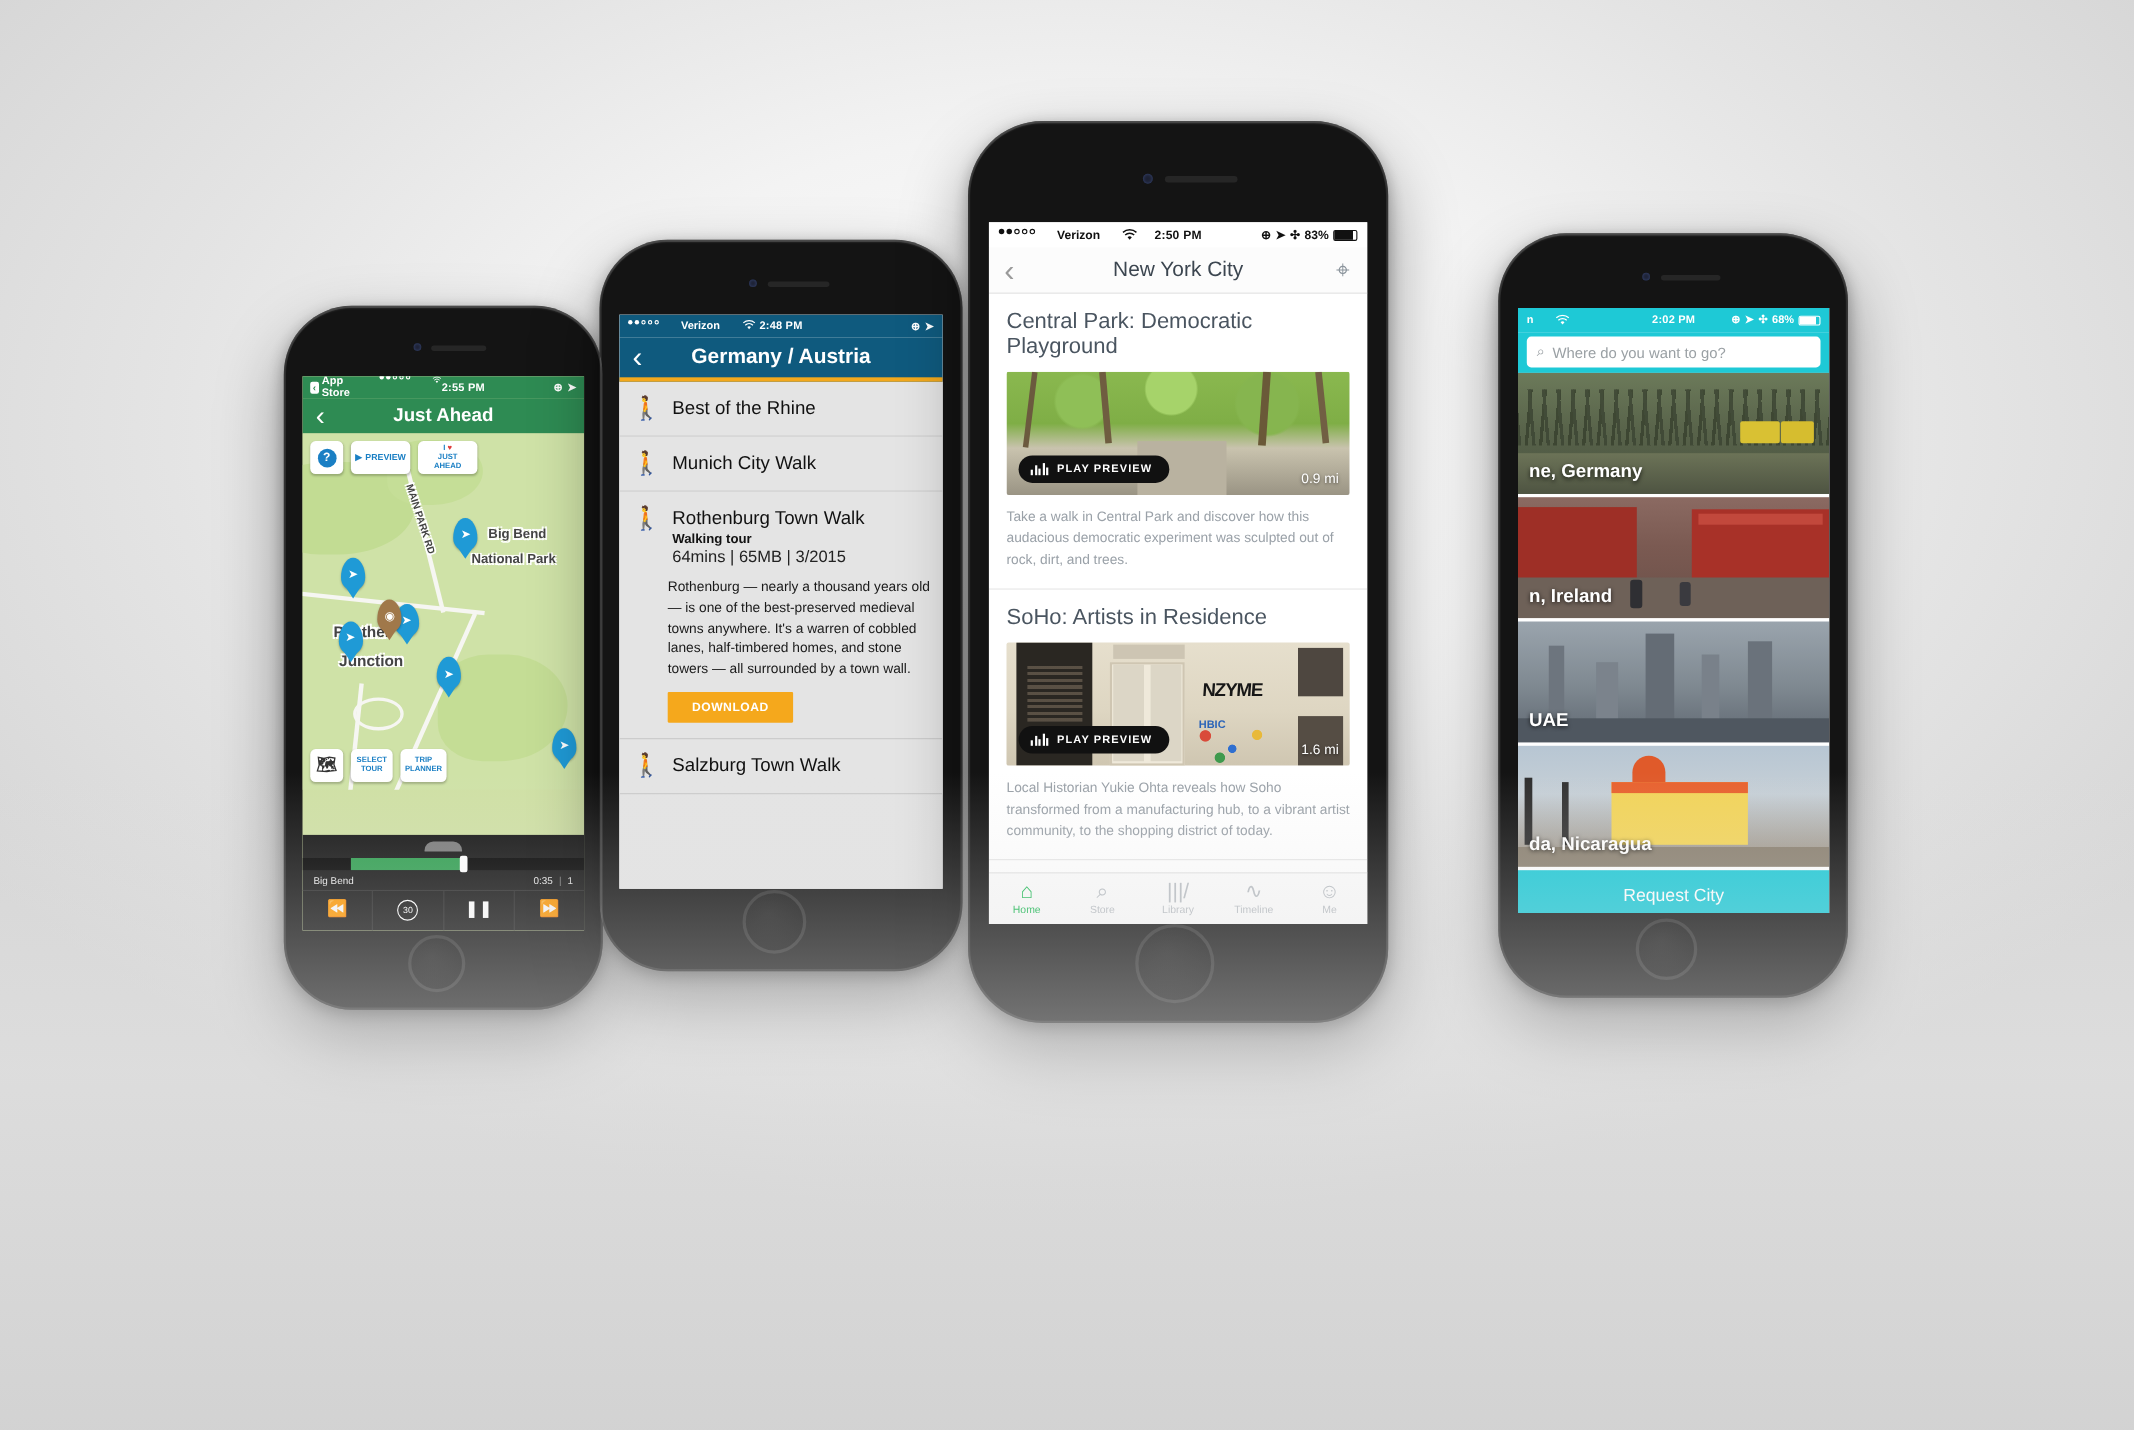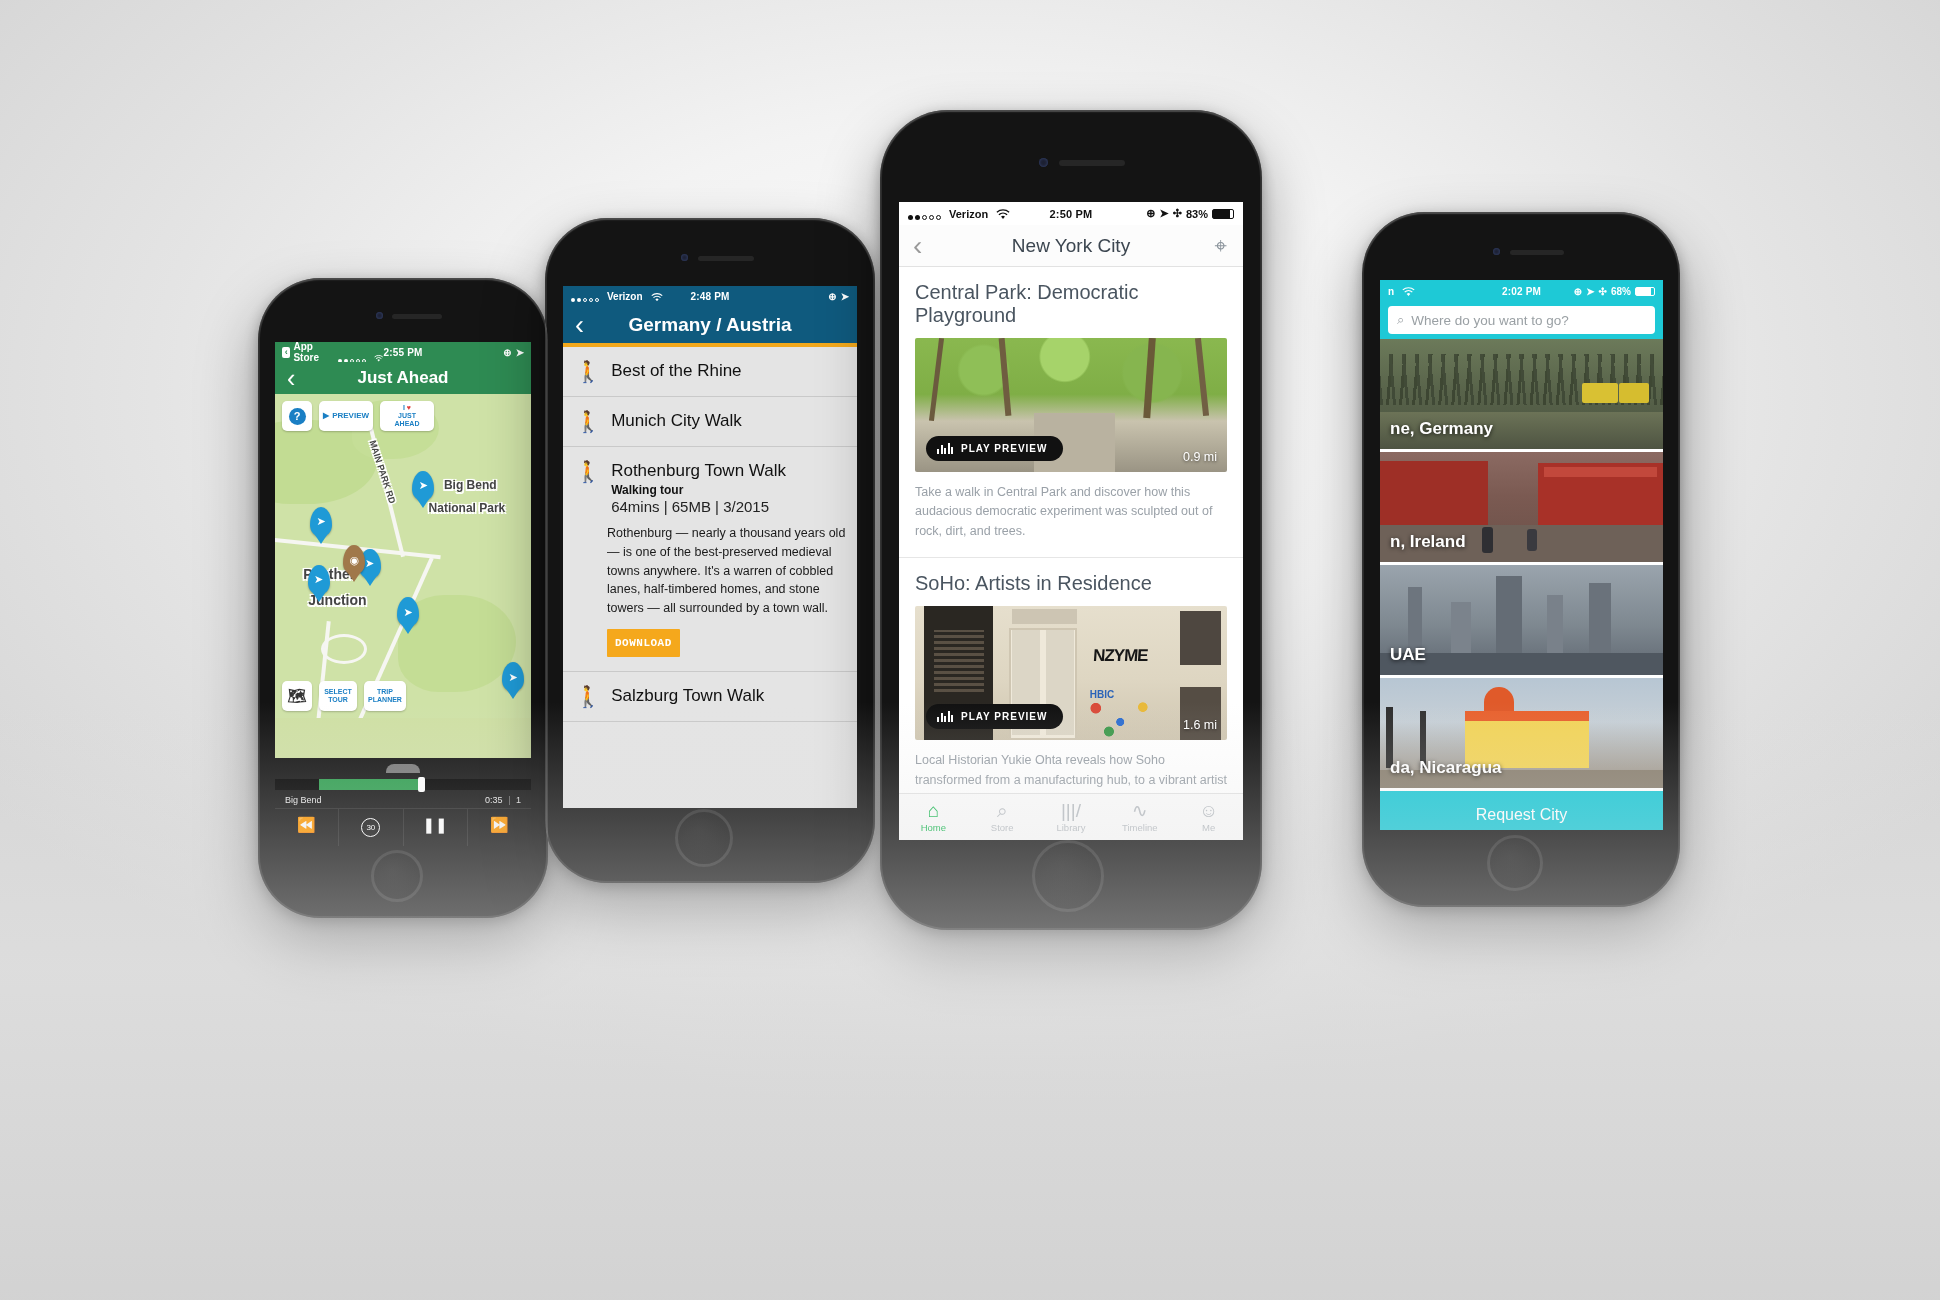--- a/index.html
+++ b/index.html
@@ -39,21 +39,21 @@
     position:absolute; border-radius:50%;
     border: 3px solid #2d2d2d;
     background: radial-gradient(circle at 40% 35%, #191919, #0c0c0c);
   }
   .screen {
     position:absolute; overflow:hidden; background:#fff;
   }
 
   
   .statusbar { display:flex; align-items:center; width:100%; height:100%; font-weight:700; }
-  .sb-left { display:flex; align-items:flex-end; gap:8px; flex:1; }
+  .sb-left { display:flex; align-items:flex-start; gap:20px; flex:1; }
   .sb-mid { flex:0 0 auto; letter-spacing:.2px; }
   .sb-right { display:flex; align-items:center; gap:4px; flex:1; justify-content:flex-end; }
   .dots { display:flex; gap:2px; align-items:center; }
   .dot { border-radius:50%; display:block; }
   .batt { display:inline-block; border-radius:2px; position:relative; }
   .batt::after{ content:""; position:absolute; right:-3px; top:30%; width:2px; height:40%; border-radius:0 1px 1px 0; }
 
   
   #phone1 .screen { background:#cfe0a4; }
   .ja-status { background:#2e8b53; color:#fff; font-size:10px; padding:0 7px; }
@@ -97,32 +97,32 @@
   .ga-nav .back { position:absolute; left:12px; font-size:27px; font-weight:300; line-height:1; }
   .ga-nav .title { font-size:19px; font-weight:700; }
   .ga-list { background:#e4e4e4; height:100%; overflow:hidden; }
   .ga-row { background:#e4e4e4; border-bottom:1px solid #c9c9c9; padding:14px 10px 14px 12px; display:flex; gap:10px; }
   .walker { font-size:21px; line-height:1; flex:0 0 auto; color:#111; }
   .ga-row .t { font-size:17px; color:#111; }
   .ga-sub { font-size:12px; font-weight:700; color:#111; margin-top:2px; }
   .ga-stats { font-size:15px; color:#222; margin-top:1px; }
   .ga-desc { font-size:12.5px; color:#1a1a1a; line-height:1.5; margin-top:9px; }
   .ga-dl { background:#f5a81c; color:#fff; font-size:11px; font-weight:800; letter-spacing:.5px;
-           padding:8px 8px; display:inline-block; margin-top:11px; border-radius:1px;font-family:Liberation Mono, monospace; }
+           padding:8px 22px; display:inline-block; margin-top:11px; border-radius:1px; }
 
   
   .ny-status { background:#fff; color:#111; font-size:11px; padding:0 9px; }
   .ny-nav { background:#fcfcfc; border-bottom:1px solid #e2e2e2; display:flex; align-items:center; position:relative; }
   .ny-nav .back { position:absolute; left:14px; font-size:28px; color:#9a9a9a; font-weight:300; line-height:1; }
   .ny-nav .title { width:100%; text-align:center; font-size:19px; color:#3c4650; }
   .ny-nav .pinico { position:absolute; right:16px; font-size:22px; color:#8b949c; }
   .ny-body { background:#fff; height:100%; overflow:hidden; }
   .ny-card { padding:14px 16px 16px; border-bottom:1px solid #e6e6e6; }
   .ny-title { font-size:20px; color:#4a5560; margin-bottom:11px; }
-  .ny-photo { position:relative; height:134px; border-radius:2px; overflow:hidden; }
+  .ny-photo { position:relative; height:112px; border-radius:2px; overflow:hidden; }
   .ny-photo.park { background:
       radial-gradient(circle at 22% 24%, #8fbf57 0 9%, transparent 10%),
       radial-gradient(circle at 48% 14%, #a6d36a 0 12%, transparent 13%),
       radial-gradient(circle at 76% 26%, #86b54f 0 11%, transparent 12%),
       linear-gradient(to bottom, #8ab84f 0%, #7fae46 42%, #c9c3ae 62%, #9a9484 100%); }
   .ny-photo.soho { background:
       linear-gradient(to bottom, #e6dfcd 0%, #ded6c2 55%, #cfc6b1 100%); position:relative; }
   .soho-door { position:absolute; background:#2b2b28; }
   .graf { position:absolute; font-weight:900; color:#171717; }
   .play-pill { position:absolute; left:11px; bottom:11px; background:#111; color:#fff; border-radius:20px;

